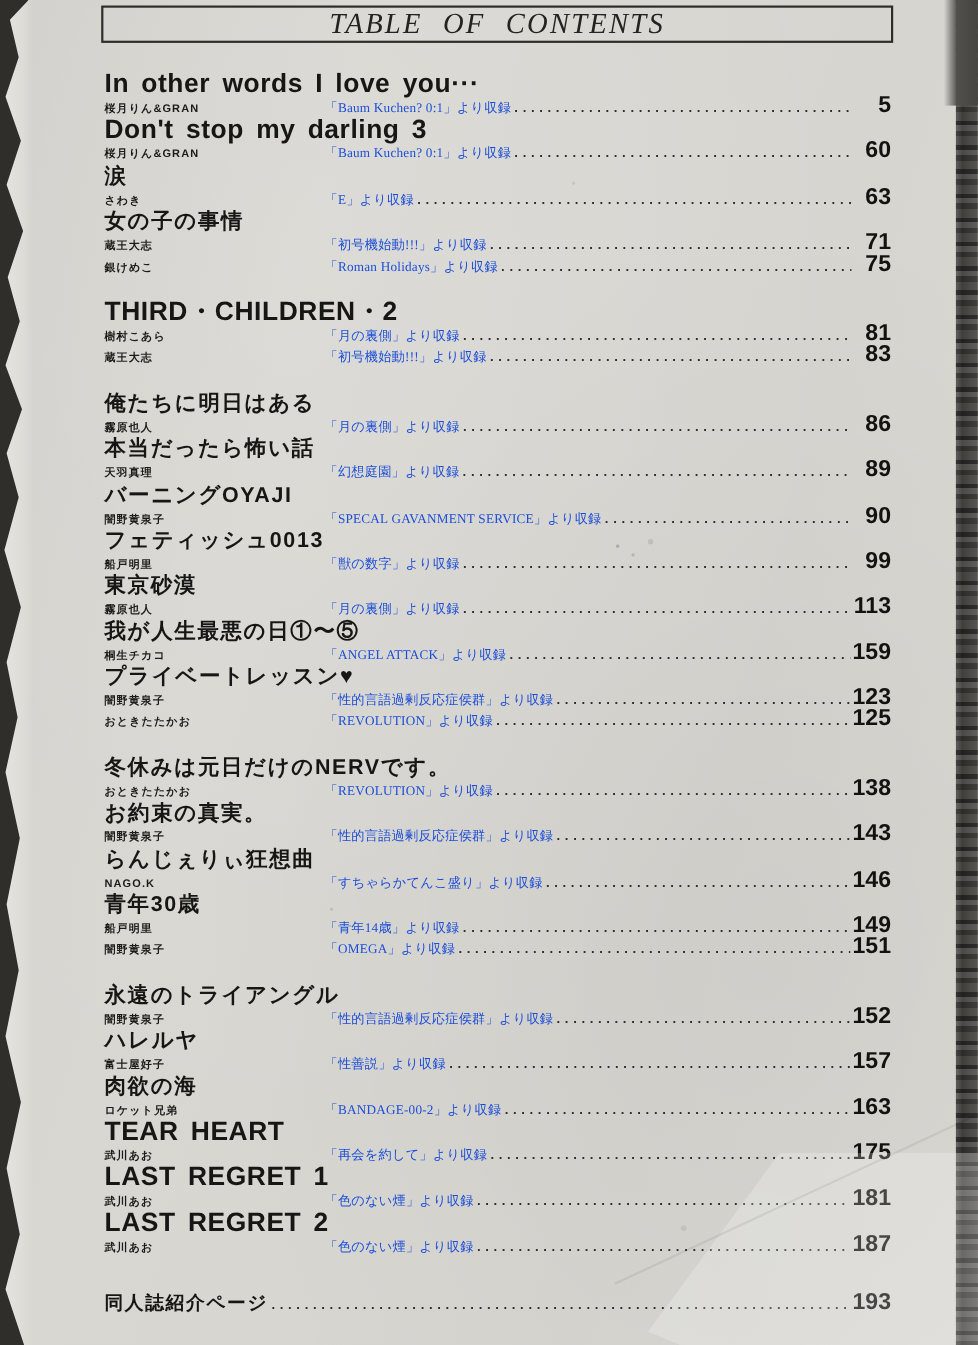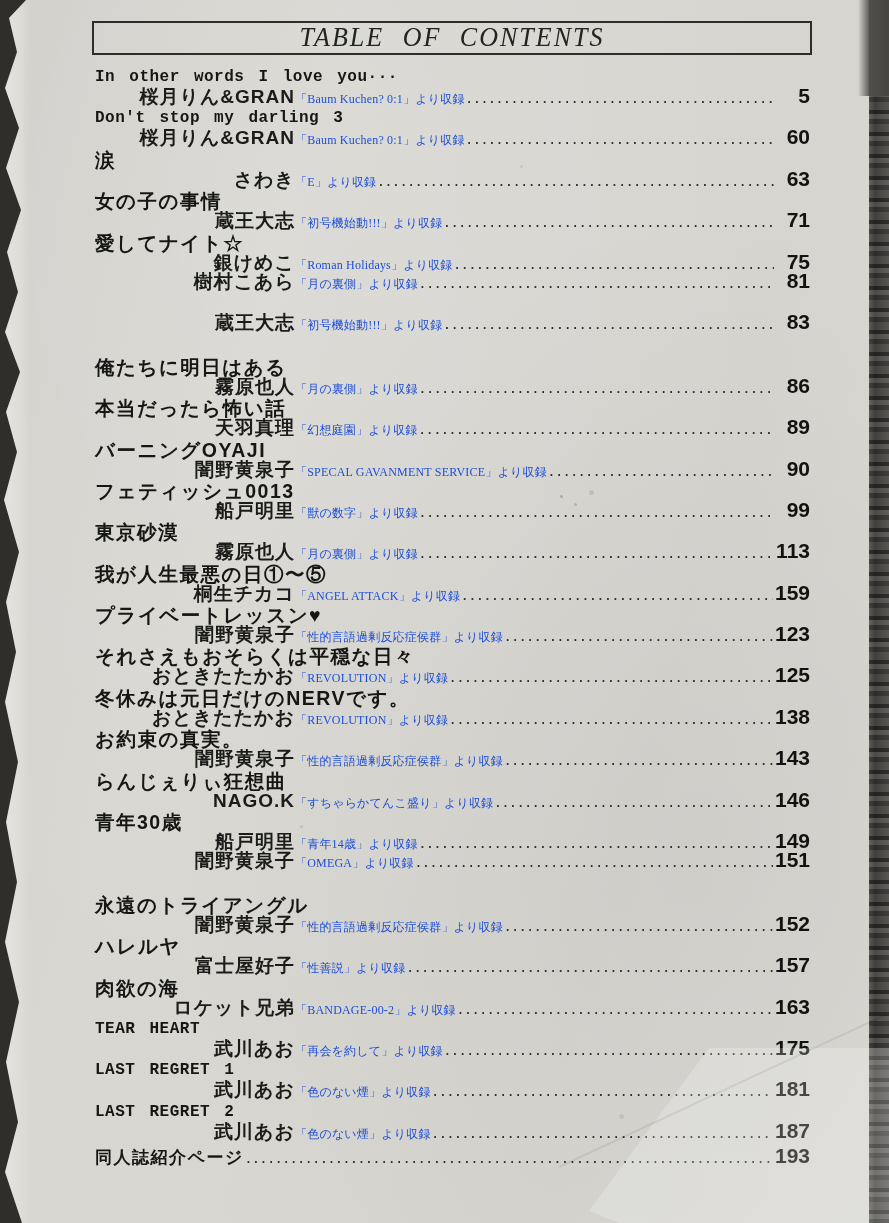--- a/index.html
+++ b/index.html
@@ -51,53 +51,53 @@
   }
   .speckles{
     position:absolute;left:560px;top:495px;width:3px;height:3px;border-radius:50%;
     background:rgba(40,45,40,0.25);
     box-shadow:14px 8px 0 rgba(40,45,40,0.18), 30px -4px 0 1px rgba(40,45,40,0.12),
       -260px 330px 0 rgba(40,45,40,0.12), 60px 620px 0 1px rgba(60,60,55,0.10),
       -40px -330px 0 rgba(40,45,40,0.10);
   }
   
   .header-box{
-    position:absolute;left:92px;top:21px;width:716px;height:30px;
+    position:absolute;left:92px;top:5px;width:716px;height:30px;
     border:2px solid #2d2d2b;display:flex;align-items:flex-end;justify-content:center;
   }
   .header-title{
     font-family:"Liberation Serif",serif;font-style:italic;font-weight:normal;
     font-size:26px;letter-spacing:2px;word-spacing:10px;color:#232321;
     transform:scaleY(1.02);white-space:nowrap;
   }
   
   .entries{position:absolute;left:95px;top:66px;width:715px;}
   .entry{height:41.4px;}
   .title-line{height:22px;}
   .entry .title{
     font-weight:bold;color:#161614;line-height:22px;white-space:nowrap;display:inline-block;
   }
   .entry .title.sans{font-family:"Liberation Sans",sans-serif;font-size:19.5px;letter-spacing:1.5px;}
-  .entry .title.serif{font-family:Liberation Mono, monospace;font-size:16px;letter-spacing:0.5px;word-spacing:4px;}
+  .entry .title.serif{font-family:Liberation Sans, sans-serif;font-size:24px;letter-spacing:0.5px;word-spacing:4px;}
   .row{display:flex;align-items:baseline;line-height:15px;}
   .author{
-    flex:0 0 200px;width:200px;font-size:19px;font-weight:bold;letter-spacing:1px;
-    color:#1b1b19;white-space:nowrap;overflow:visible;text-align:right;
+    flex:0 0 200px;width:200px;font-size:10px;font-weight:bold;letter-spacing:1px;
+    color:#1b1b19;white-space:nowrap;overflow:visible;
   }
   .source{font-size:12px;color:#1d4ed8;letter-spacing:0.2px;white-space:nowrap;font-family:Liberation Serif, serif;}
   .dots{
     flex:1 1 auto;overflow:hidden;white-space:nowrap;font-size:12px;font-weight:bold;
     letter-spacing:4.2px;color:#2c2c29;margin:0 2px 0 3px;
   }
   .page-num{
     flex:0 0 auto;min-width:34px;text-align:right;font-size:21px;font-weight:bold;
     letter-spacing:0;color:#121210;font-family:"Liberation Sans",sans-serif;
   }
   
-  .entry.inline{height:26px;padding-top:6px;}
+  .entry.inline{height:26px;padding-top:6px;margin-top:28px;}
   .entry.inline .row{align-items:baseline;}
   .entry.inline .title{font-size:17px;letter-spacing:1.5px;line-height:18px;flex:0 0 auto;}
 </style>
 </head>
 <body>
 
 <div class="paper"></div>
 <div class="left-edge-paper"></div>
 <div class="left-edge-dark"></div>
 <div class="right-edge"></div>
@@ -147,31 +147,31 @@
       <span class="title sans">女の子の事情</span>
     </div>
     <div class="row">
       <span class="author">蔵王大志</span>
       <span class="source">「初号機始動!!!」より収録</span>
       <span class="dots">..............................................................................................................</span>
       <span class="page-num">71</span>
     </div>
   </div>
     <div class="entry">
-    <div class="title-line">
-      <span class="title sans">愛してナイト☆</span>
-    </div>
     <div class="row">
       <span class="author">銀けめこ</span>
       <span class="source">「Roman Holidays」より収録</span>
       <span class="dots">..............................................................................................................</span>
       <span class="page-num">75</span>
     </div>
   </div>
     <div class="entry">
+    <div class="title-line">
+      <span class="title serif">THIRD・CHILDREN・2</span>
+    </div>
     <div class="row">
       <span class="author">樹村こあら</span>
       <span class="source">「月の裏側」より収録</span>
       <span class="dots">..............................................................................................................</span>
       <span class="page-num">81</span>
     </div>
   </div>
     <div class="entry">
     <div class="row">
       <span class="author">蔵王大志</span>
@@ -251,23 +251,20 @@
       <span class="title sans">プライベートレッスン♥</span>
     </div>
     <div class="row">
       <span class="author">闇野黄泉子</span>
       <span class="source">「性的言語過剰反応症侯群」より収録</span>
       <span class="dots">..............................................................................................................</span>
       <span class="page-num">123</span>
     </div>
   </div>
     <div class="entry">
-    <div class="title-line">
-      <span class="title sans">それさえもおそらくは平穏な日々</span>
-    </div>
     <div class="row">
       <span class="author">おときたたかお</span>
       <span class="source">「REVOLUTION」より収録</span>
       <span class="dots">..............................................................................................................</span>
       <span class="page-num">125</span>
     </div>
   </div>
     <div class="entry">
     <div class="title-line">
       <span class="title sans">冬休みは元日だけのNERVです。</span>

